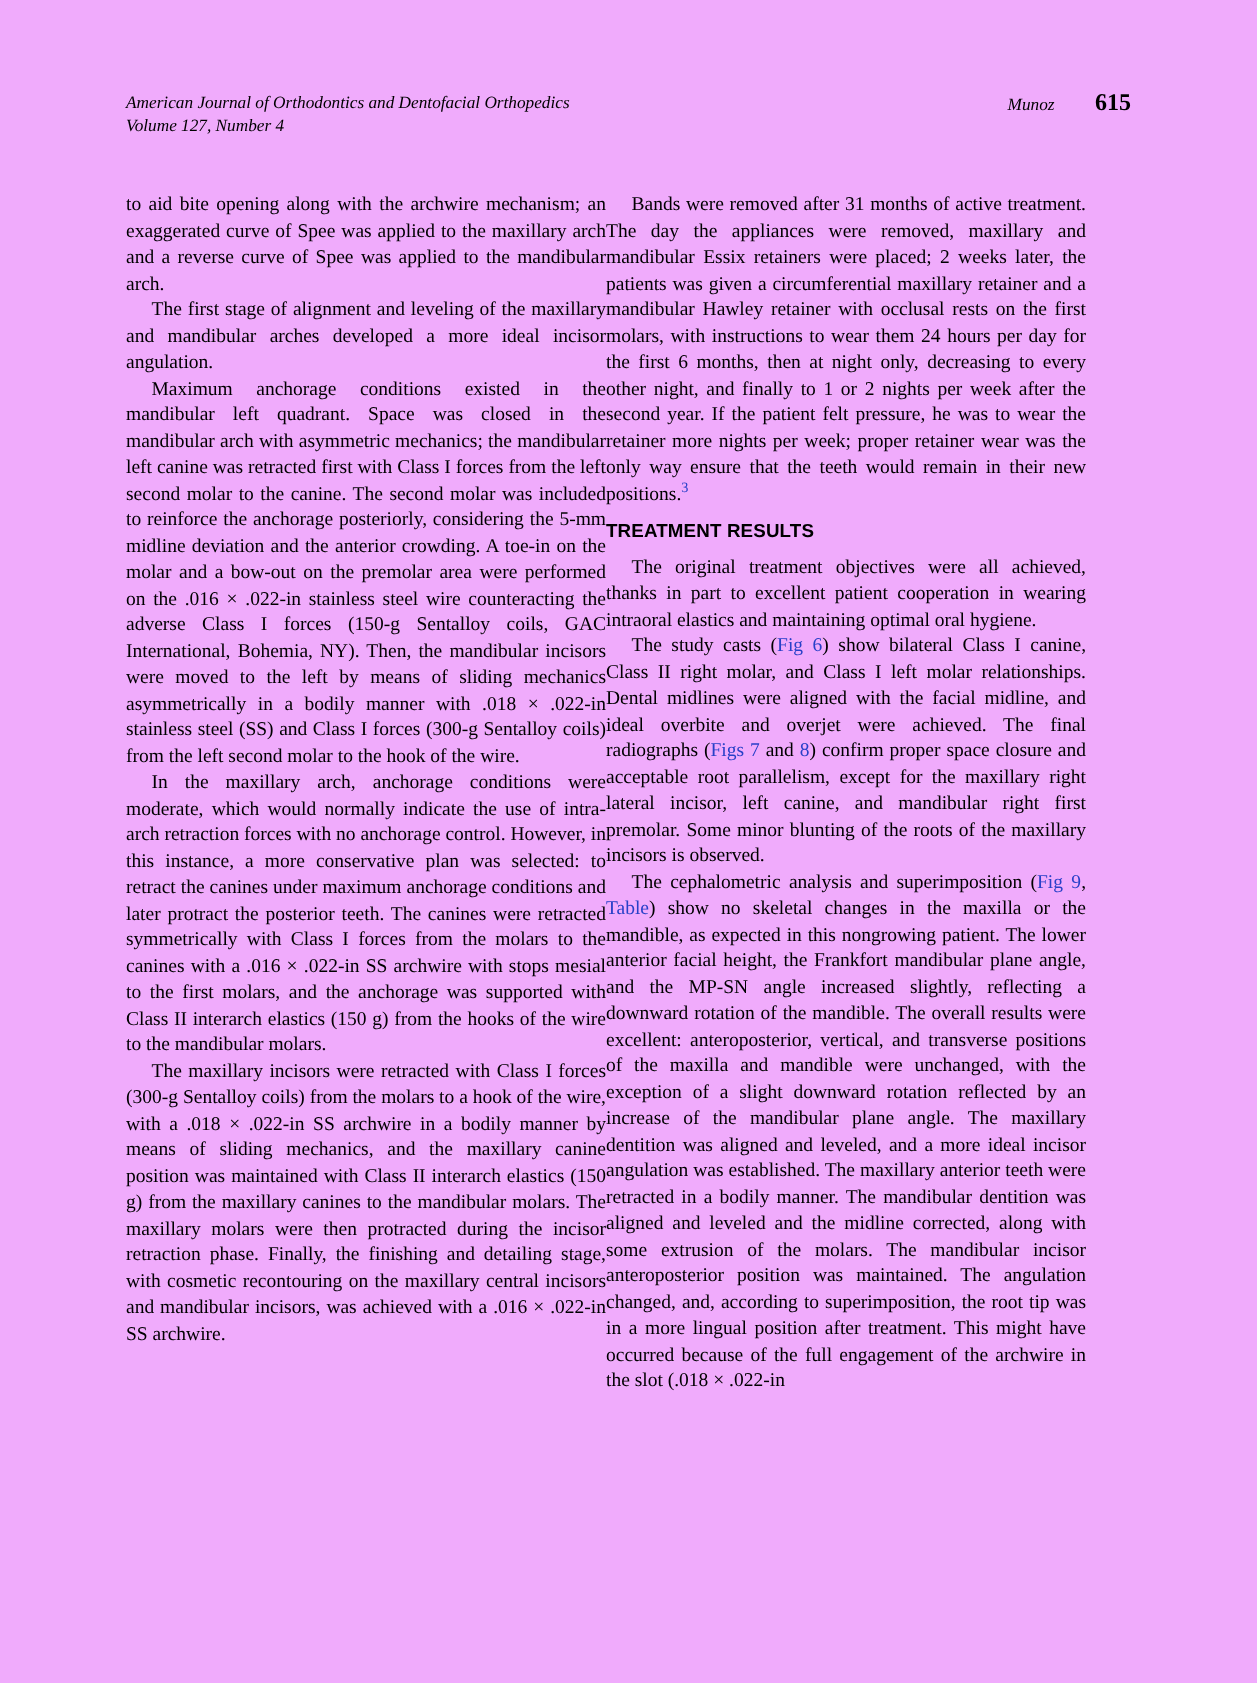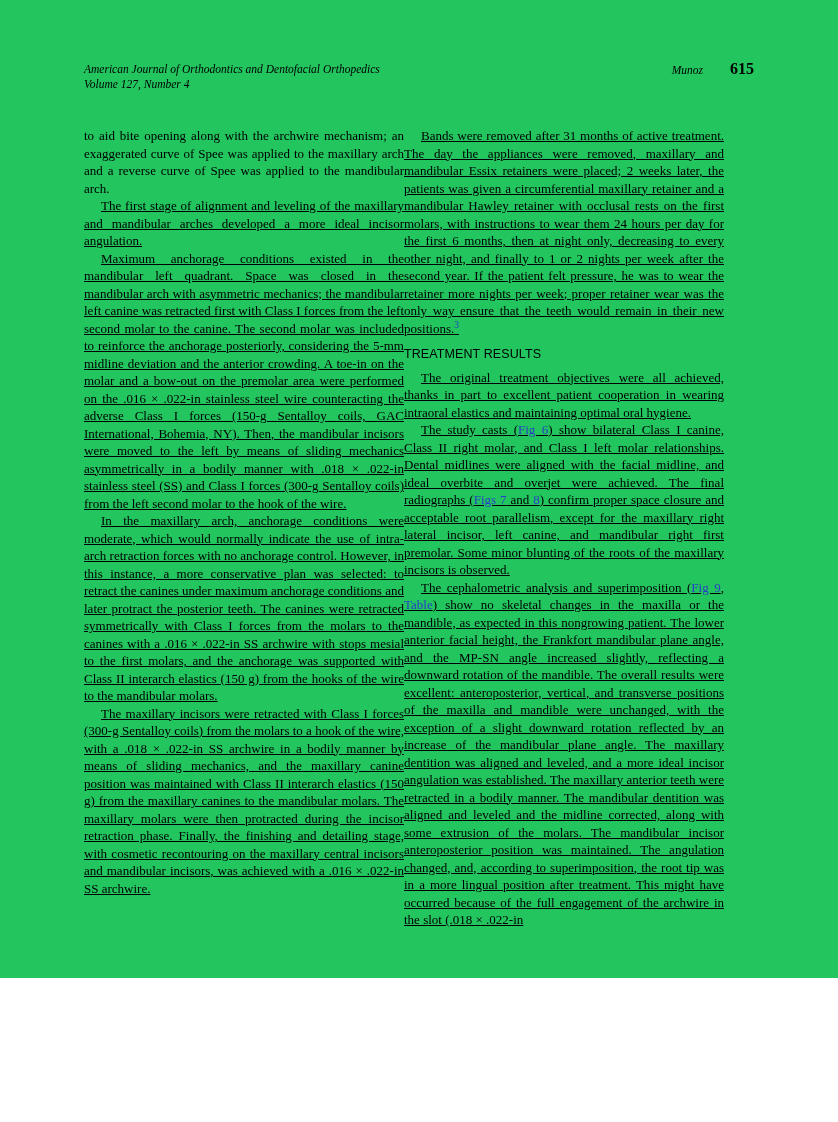--- a/index.html
+++ b/index.html
@@ -4,23 +4,23 @@
 <style>
   * { margin: 0; padding: 0; box-sizing: border-box; }
   html, body { background: #ffffff; }
   body {
     width: 838px; height: 1122px;
     font-family: "Liberation Serif", serif;
     color: #000;
     overflow: hidden;
   }
   .page {
-    width: 838px; height: 978px;
+    width: 838px; height: 1122px;
     padding: 62px 84px 0 84px;
-    background: #22c55e;
+    background: #f0abfc;
     overflow: hidden;
   }
   .page-header {
     display: flex;
     justify-content: space-between;
     align-items: flex-start;
     font-size: 11.5px;
     line-height: 14.5px;
     margin-bottom: 36px;
   }
@@ -30,25 +30,25 @@
   .page-number { font-weight: bold; font-size: 16px; }
   .columns { display: flex; }
   .col {
     width: 320px;
     font-size: 13px;
     line-height: 17.5px;
     text-align: justify;
     hyphens: auto;
   }
   p.para { margin: 0; }
-  p.para.indent { text-indent: 17px; text-decoration: underline; }
+  p.para.indent { text-indent: 17px; }
   .section-heading {
     font-family: "Liberation Sans", sans-serif;
     font-size: 12.5px;
-    font-weight: 400;
+    font-weight: 700;
     text-align: left;
     letter-spacing: 0.1px;
     margin: 9px 0 5px 0;
   }
   .link { color: var(--link-color, #2840c8); }
   sup.ref {
     color: var(--link-color, #2840c8);
     font-size: 9.5px;
     line-height: 0;
   }

